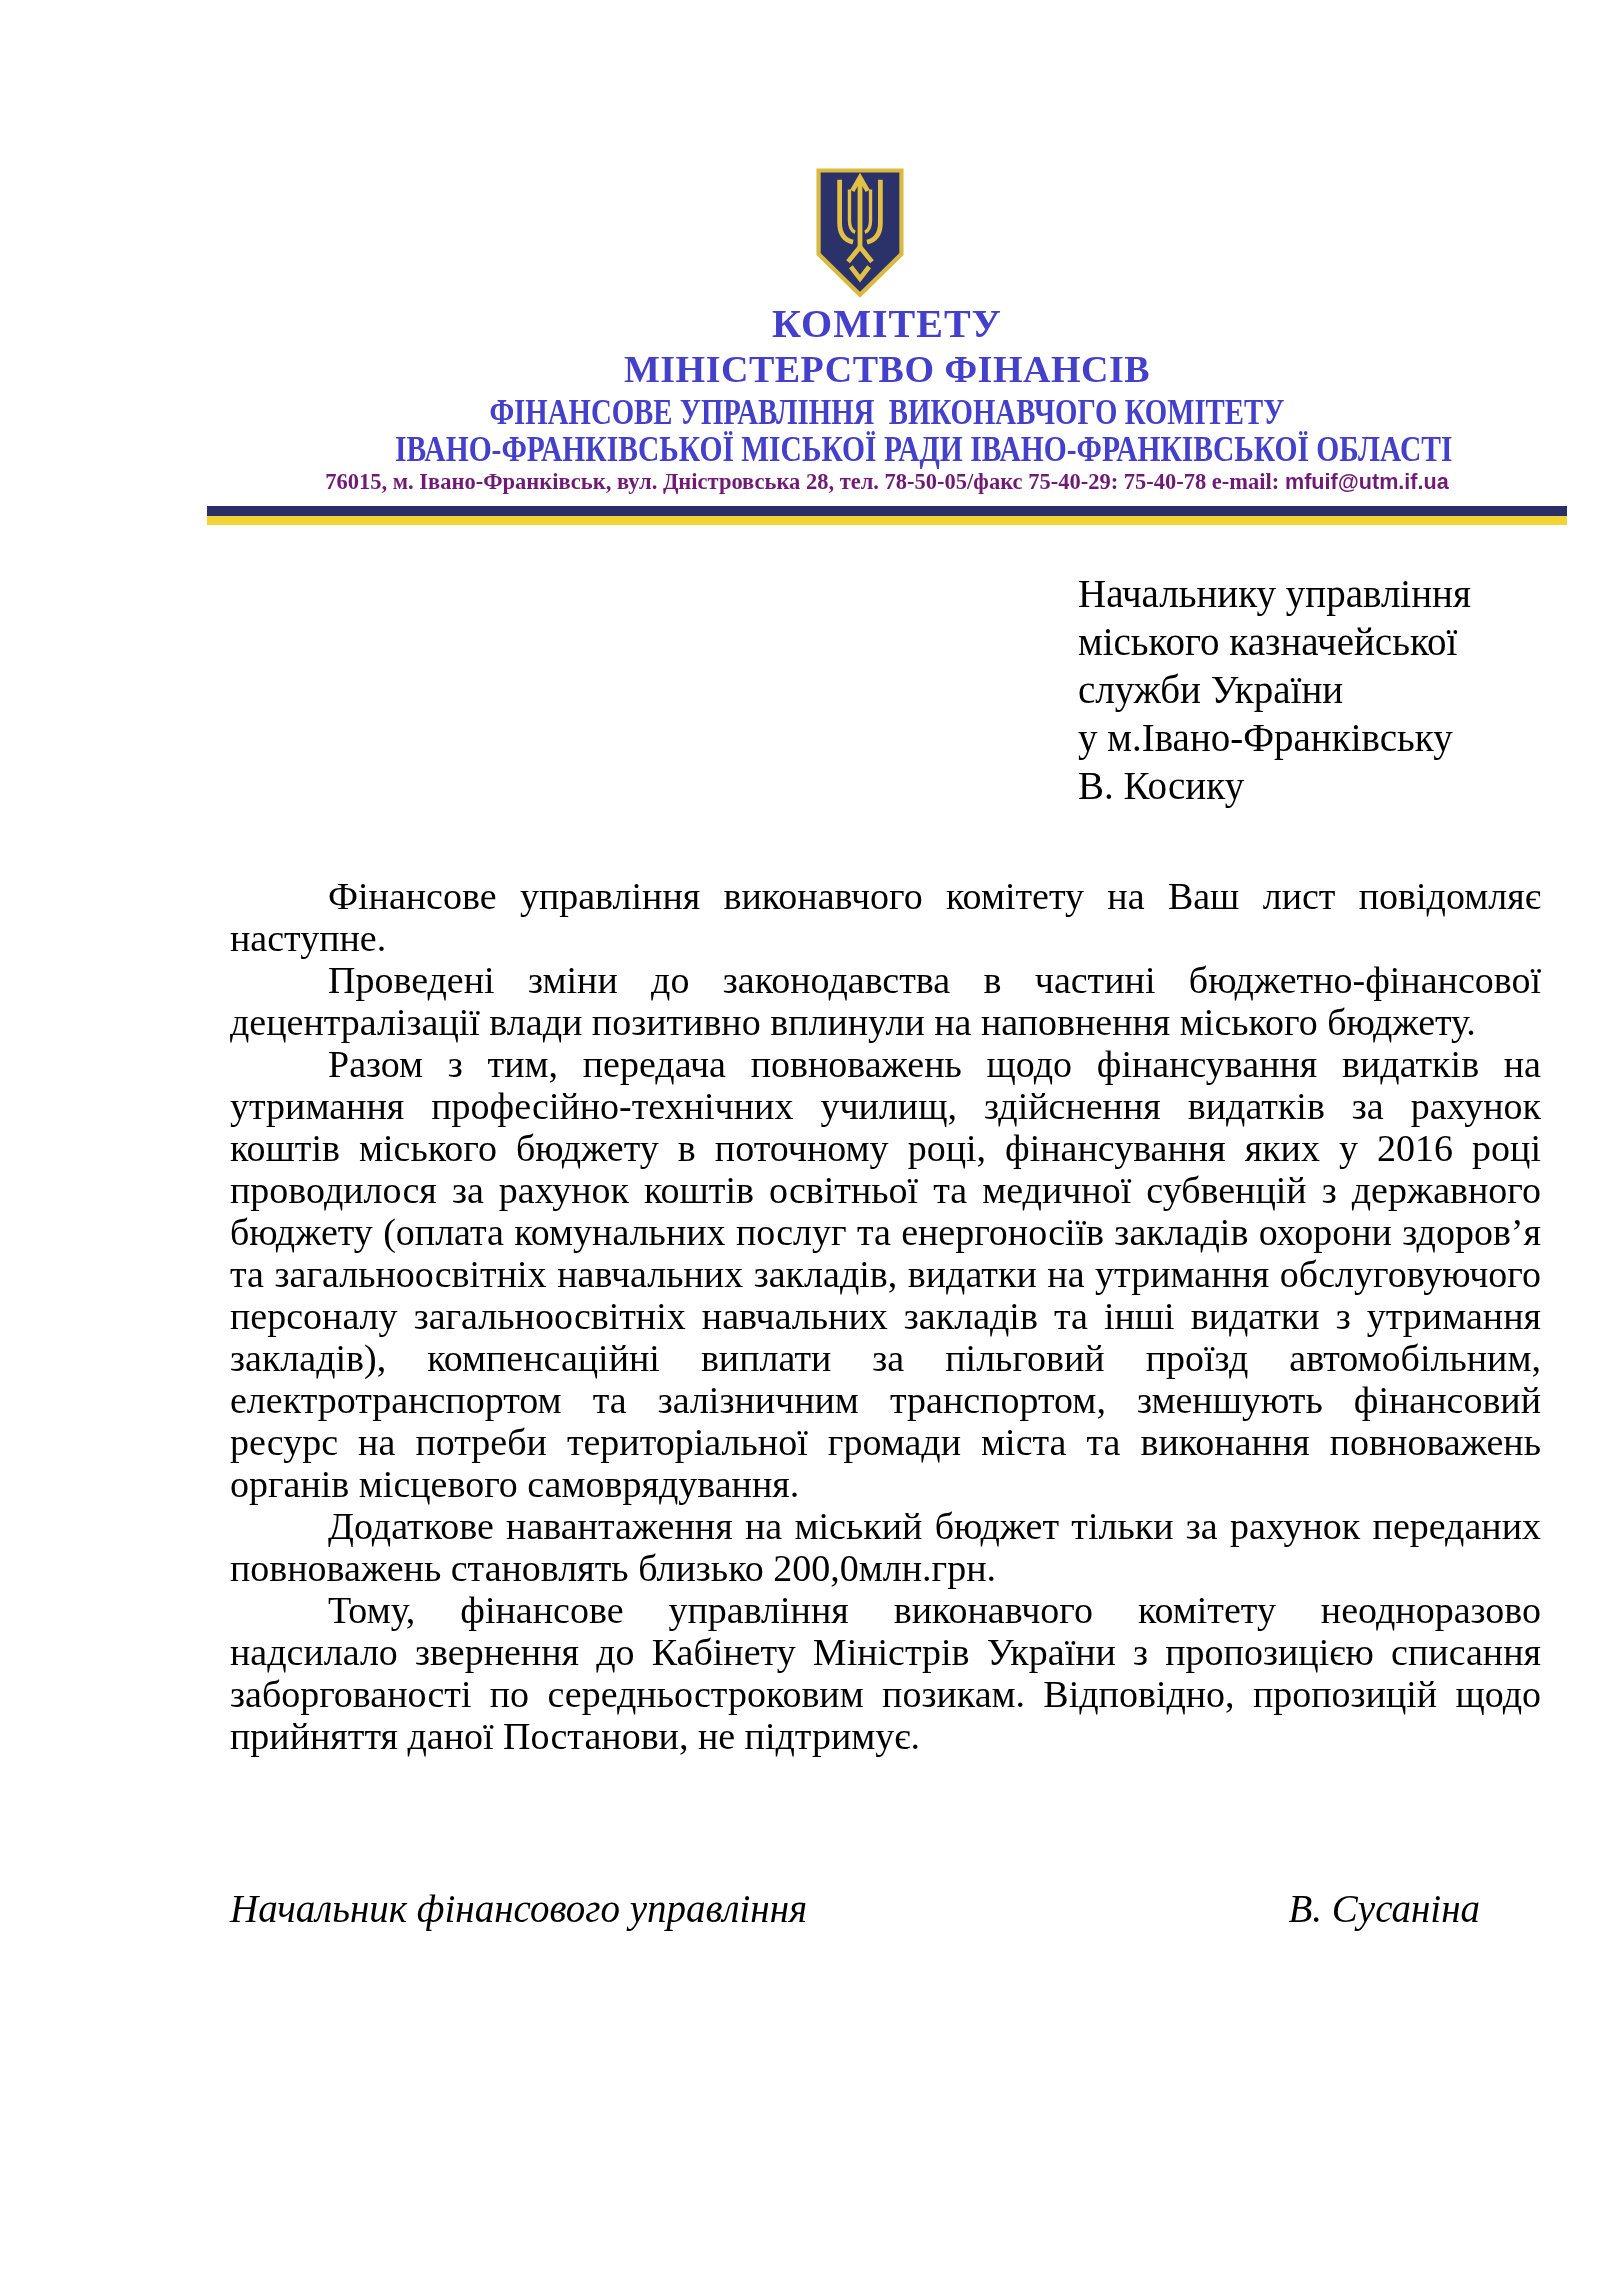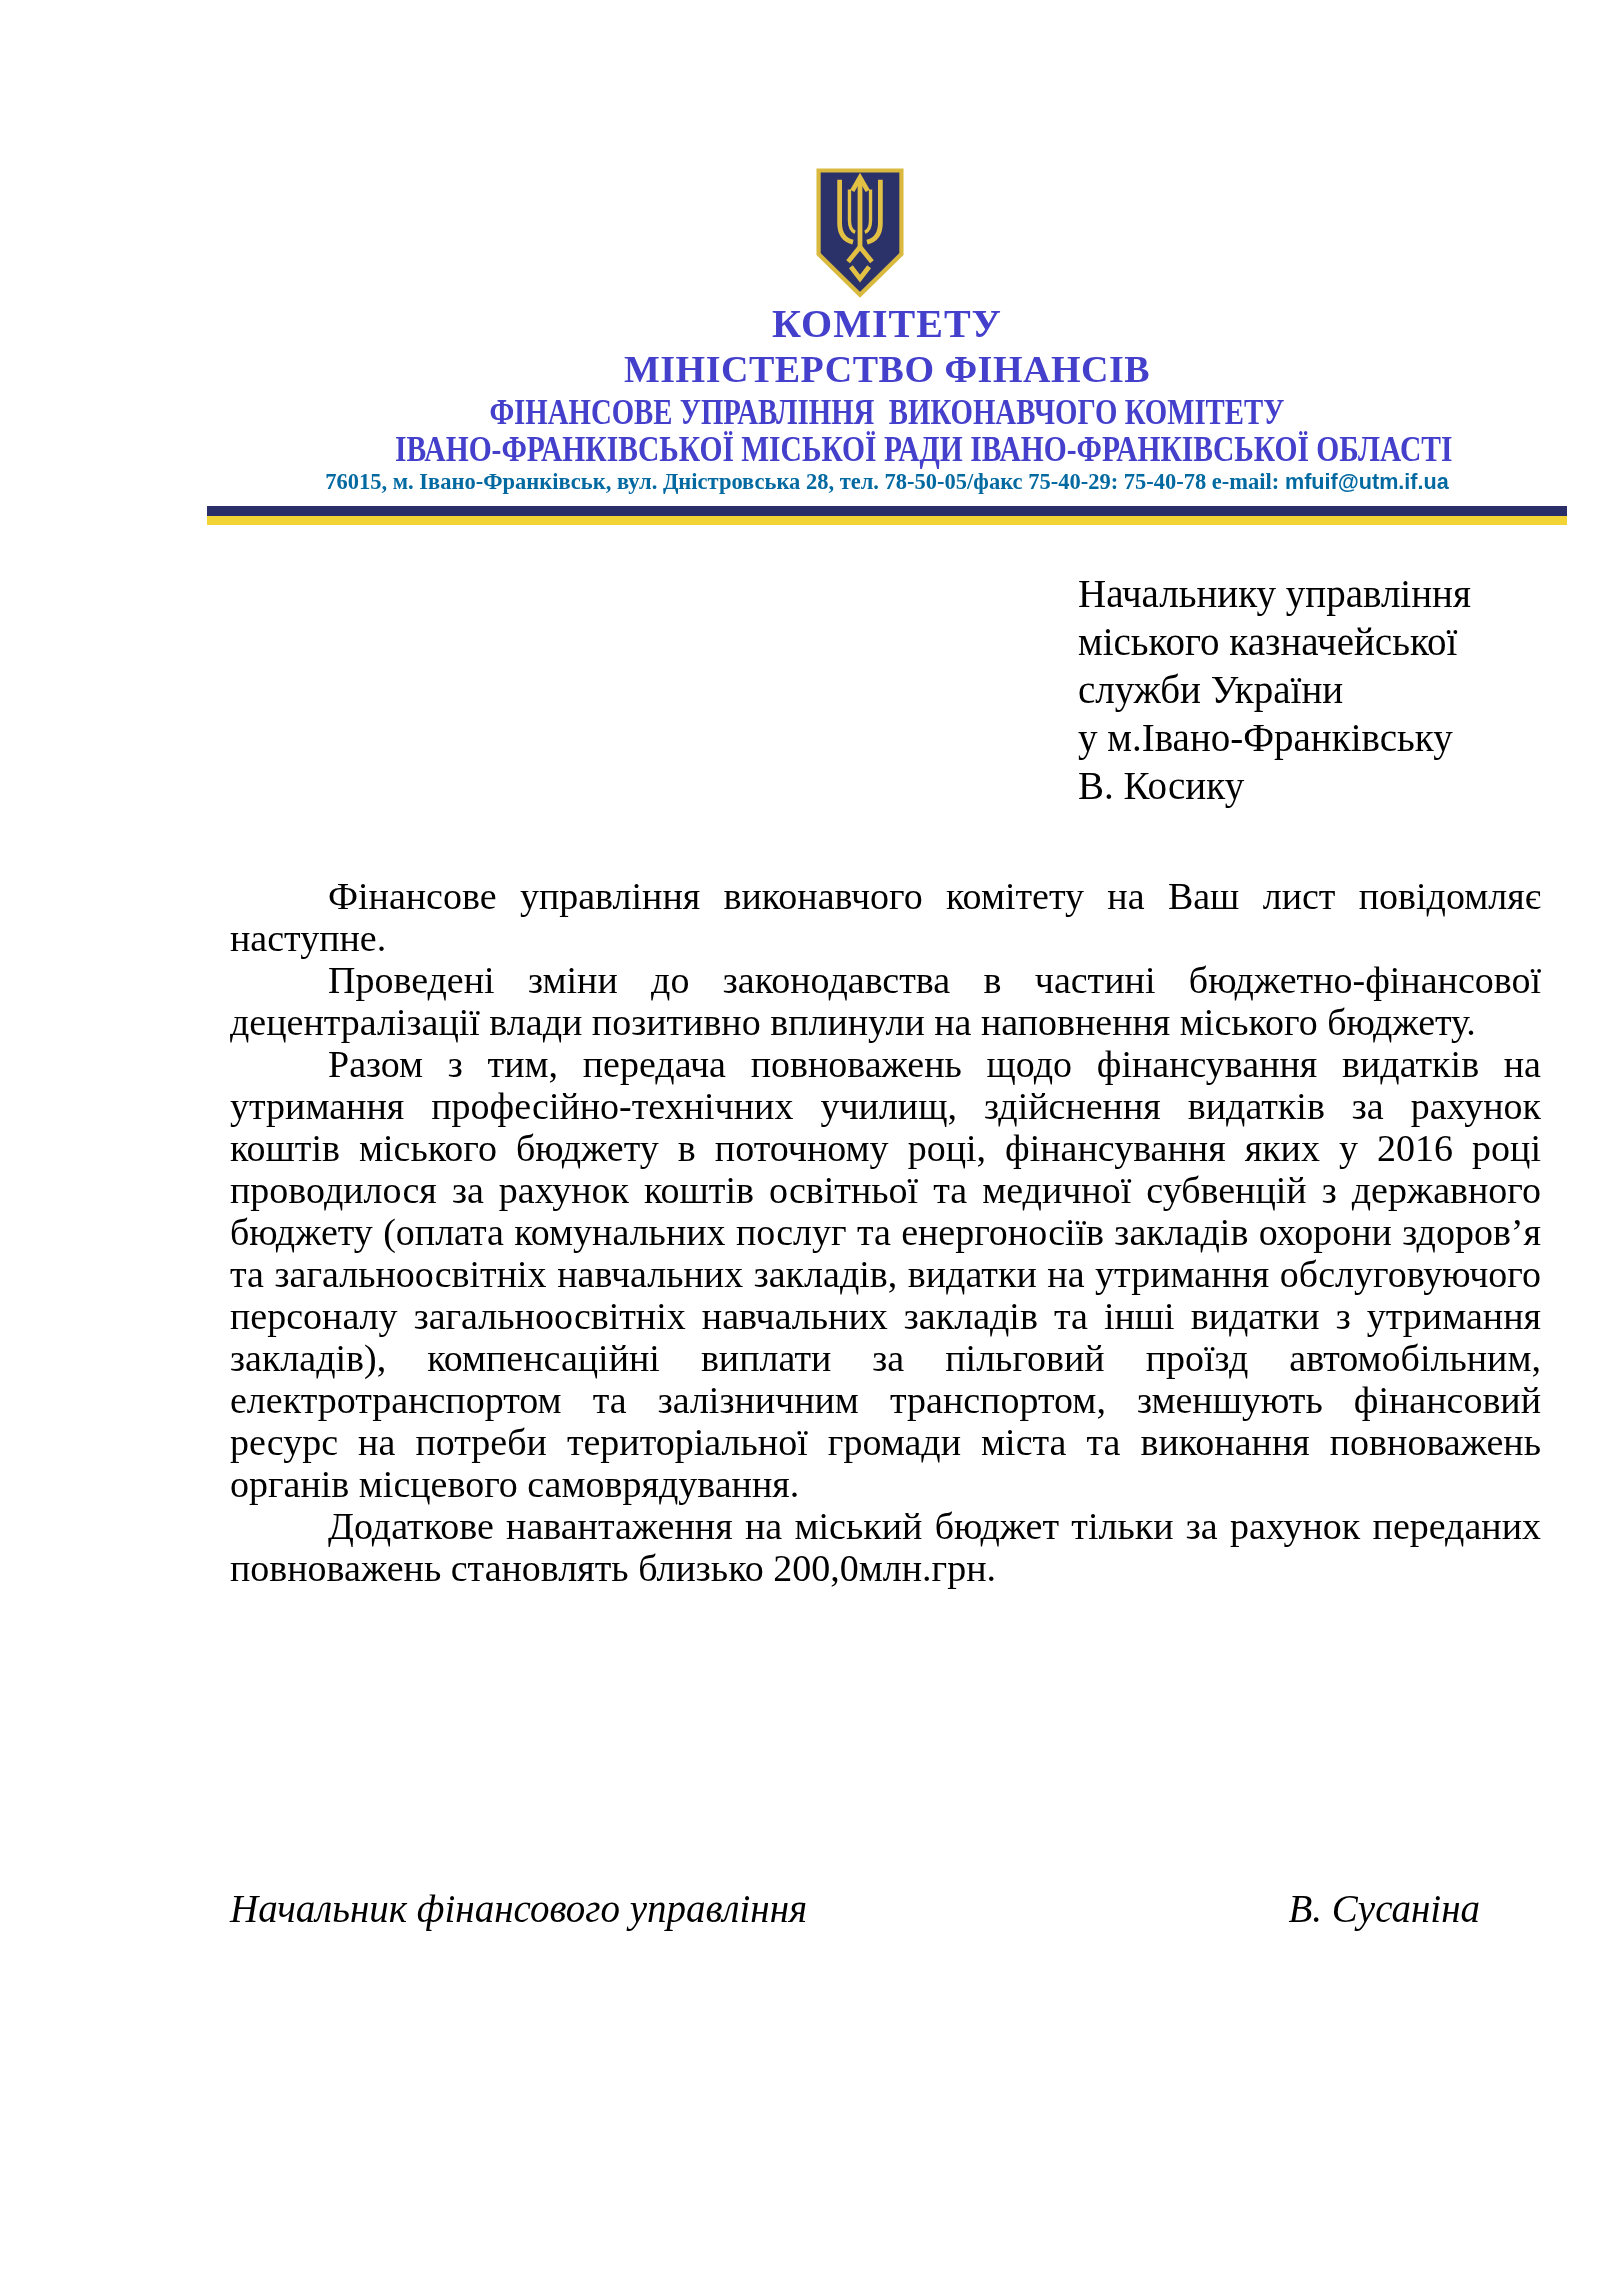--- a/index.html
+++ b/index.html
@@ -22,21 +22,21 @@
   }
   .country   {top:300px; font-size:40px; letter-spacing:1px;}
   .ministry  {top:347px; font-size:38px; letter-spacing:0.5px;}
   .dept      {font-size:36px;}
   .dept1     {top:391px;}
   .dept2     {top:428px;text-align:right;}
   .squeeze{display:inline-block; transform:scaleX(0.8); transform-origin:center; white-space:nowrap;}
   .squeeze2{display:inline-block; transform:scaleX(0.82); transform-origin:center; white-space:nowrap;}
   .contact{
     position:absolute; left:206px; top:469px; width:1362px;
-    text-align:center; color:#0369a1; font-weight:bold; font-size:22.5px; white-space:nowrap;
+    text-align:center; color:#701a75; font-weight:bold; font-size:22.5px; white-space:nowrap;
   }
   .contact .email{font-family:"Liberation Sans", sans-serif; font-size:21.6px;}
   .flag-rule{position:absolute; left:207px; top:506px; width:1360px;}
   .flag-rule .navy{height:9.8px; background:#2a2f68;}
   .flag-rule .yellow{height:8.8px; background:#f2d435;}
   
   .recipient{
     position:absolute; left:1078px; top:570px;
     font-size:39px; line-height:48px; white-space:nowrap;
   }
@@ -94,20 +94,21 @@
     <div>служби України</div>
     <div>у м.Івано-Франківську</div>
     <div>В. Косику</div>
   </div>
 
   <div class="body-text">
     <p>Фінансове управління виконавчого комітету на Ваш лист повідомляє наступне.</p>
     <p>Проведені зміни до законодавства в частині бюджетно-фінансової децентралізації влади позитивно вплинули на наповнення міського бюджету.</p>
     <p>Разом з тим, передача повноважень щодо фінансування видатків на утримання професійно-технічних училищ, здійснення видатків за рахунок коштів міського бюджету в поточному році, фінансування яких у 2016 році проводилося за рахунок коштів освітньої та медичної субвенцій з державного бюджету (оплата комунальних послуг та енергоносіїв закладів охорони здоров’я та загальноосвітніх навчальних закладів, видатки на утримання обслуговуючого персоналу загальноосвітніх навчальних закладів та інші видатки з утримання закладів), компенсаційні виплати за пільговий проїзд автомобільним, електротранспортом та залізничним транспортом, зменшують фінансовий ресурс на потреби територіальної громади міста та виконання повноважень органів місцевого самоврядування.</p>
     <p>Додаткове навантаження на міський бюджет тільки за рахунок переданих повноважень становлять близько 200,0млн.грн.</p>
+    <p>Тому, фінансове управління виконавчого комітету неодноразово надсилало звернення до Кабінету Міністрів України з пропозицією списання заборгованості по середньостроковим позикам. Відповідно, пропозицій щодо прийняття даної Постанови, не підтримує.</p>
   </div>
 
   <div class="signature">
     <span>Начальник фінансового управління</span>
     <span>В. Сусаніна</span>
   </div>
 
 </div>
 
 

